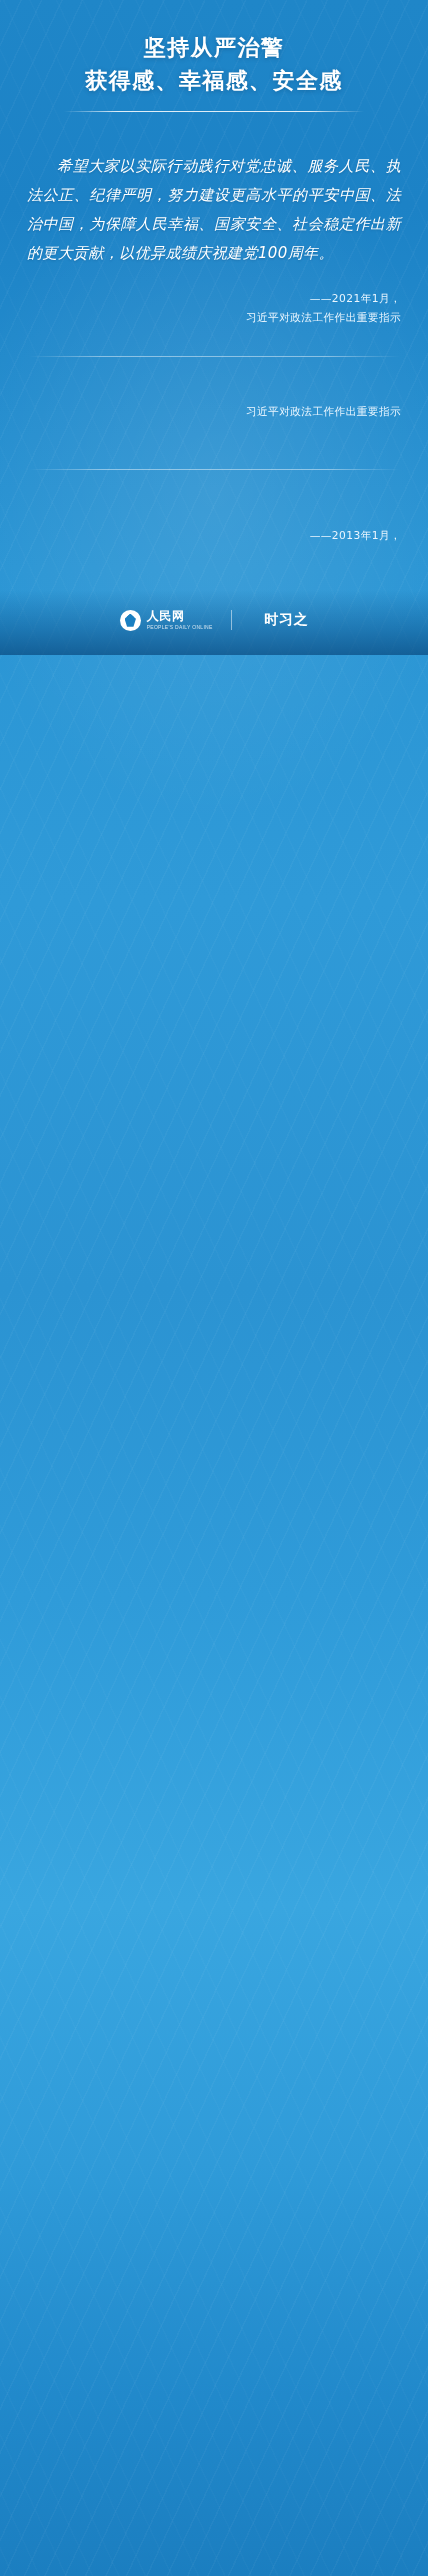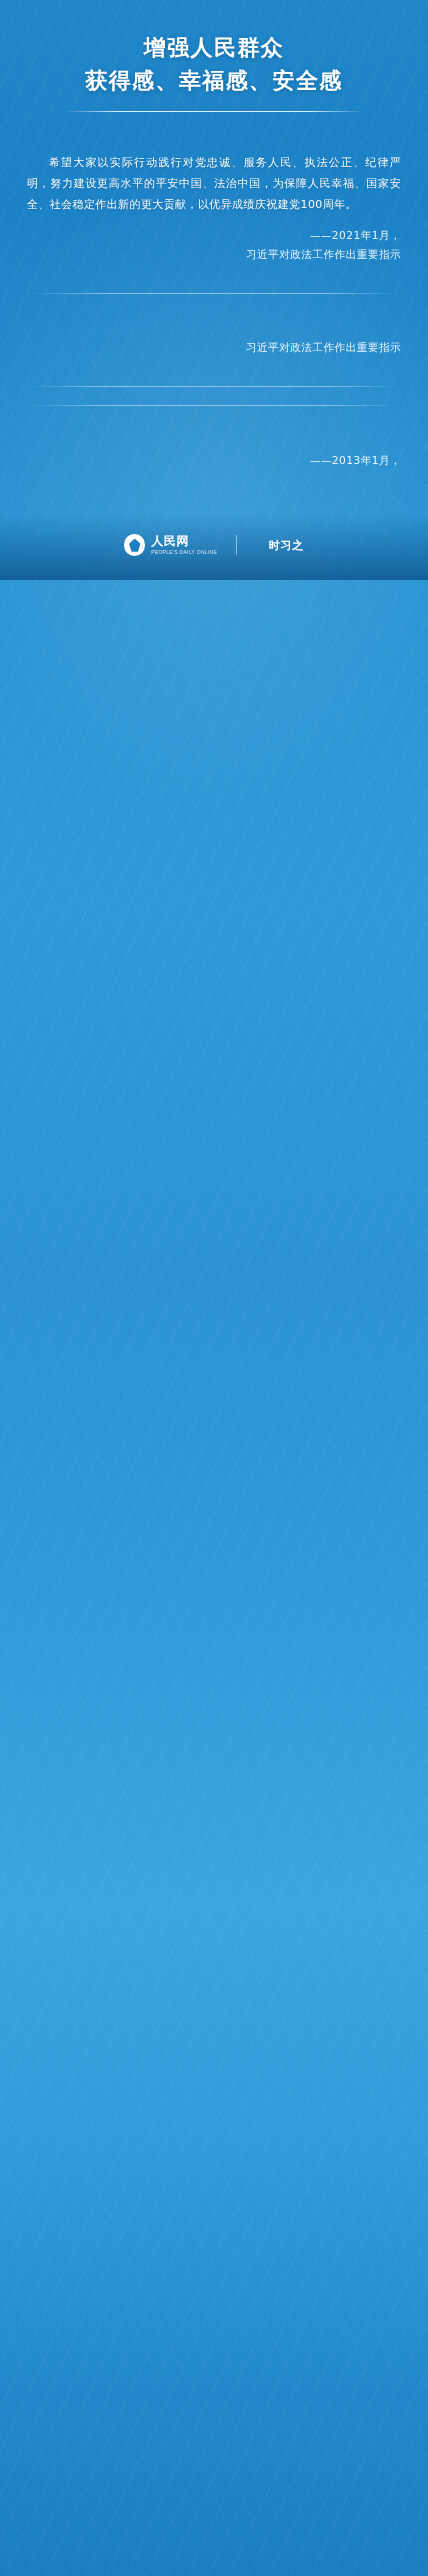--- a/index.html
+++ b/index.html
@@ -71,38 +71,39 @@
 
   
   .quote {
     position: relative;
     margin: 0 24px 0 24px;
     padding: 18.5px 2.9px 10px 2.9px;
   }
   .quote-body {
     color: #ffffff;
     font-family: "DejaVu Sans", "Liberation Sans", sans-serif;
-    font-size: 11px;
+    font-size: 15px;
     line-height: 1.92;
     text-align: justify;
     text-justify: inter-ideograph;
     text-indent: 2em;
     letter-spacing: 0.4px;
     text-shadow: 0 0.7px 2.1px rgba(0,50,90,0.25);
+    font-style: italic;
   }
   .attrib {
     margin-top: 11.4px;
     text-align: right;
     color: #eaf6ff;
     font-family: "DejaVu Sans", "Liberation Sans", sans-serif;
     font-size: 10.7px;
     line-height: 1.75;
     letter-spacing: 0.4px;
   }
-  .attrib .date { display: block; }
+  .attrib .date { display: block; margin-top: 23px; }
   .attrib .source { display: block; }
 
   .sep {
     margin: 18.5px auto 15.7px auto;
     width: 371px;
     height: 0.7px;
     background: linear-gradient(90deg, rgba(255,255,255,0) 0%, rgba(255,255,255,0.45) 20%, rgba(255,255,255,0.45) 80%, rgba(255,255,255,0) 100%);
   }
 
   
@@ -158,34 +159,34 @@
     margin-top: 1.4px;
   }
   .footer-div {
     width: 0.7px;
     height: 20px;
     background: rgba(255,255,255,0.5);
   }
   .brand {
     color: #ffffff;
     font-family: "DejaVu Sans", "Liberation Sans", sans-serif;
-    font-size: 11px;
+    font-size: 14px;
     font-weight: bold;
     letter-spacing: 0.7px;
     margin-left: 14px;
   }
 </style>
 </head>
 <body>
 
 <div class="page">
   <div class="inner">
 
     <div class="title-block">
-      <div class="title-line">增强人民群众</div>
+      <div class="title-line">坚持从严治警</div>
       <div class="title-line">获得感、幸福感、安全感</div>
       <div class="title-rule"></div>
     </div>
 
     <div class="quote">
       <p class="quote-body">希望大家以实际行动践行对党忠诚、服务人民、执法公正、纪律严明，努力建设更高水平的平安中国、法治中国，为保障人民幸福、国家安全、社会稳定作出新的更大贡献，以优异成绩庆祝建党100周年。</p>
       <div class="attrib">
         <span class="date">——2021年1月，</span>
         <span class="source">习近平对政法工作作出重要指示</span>
       </div>

